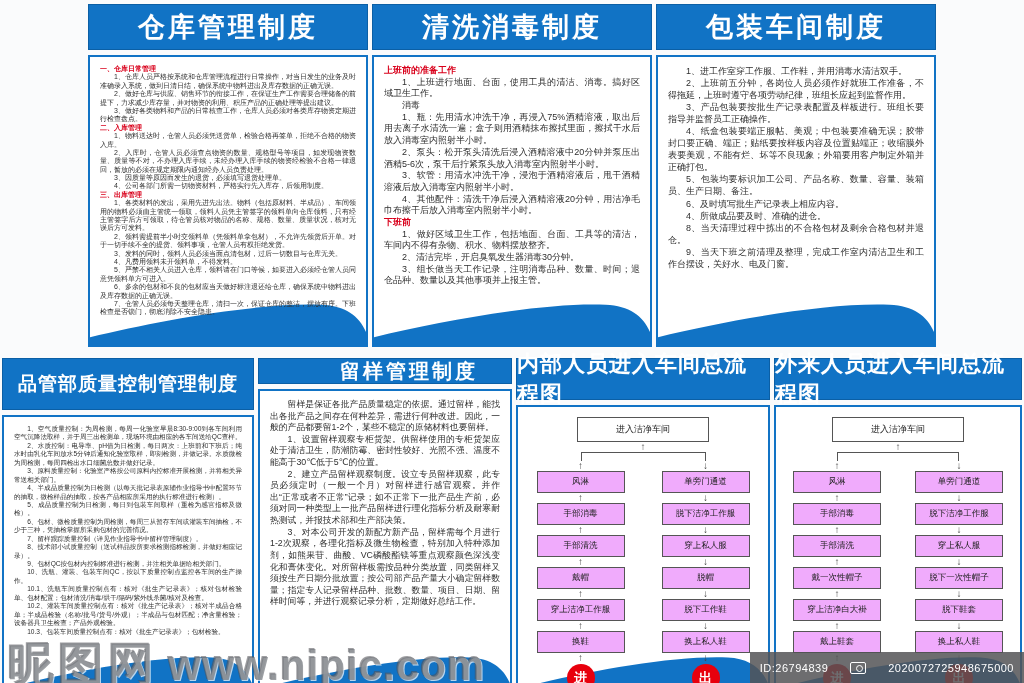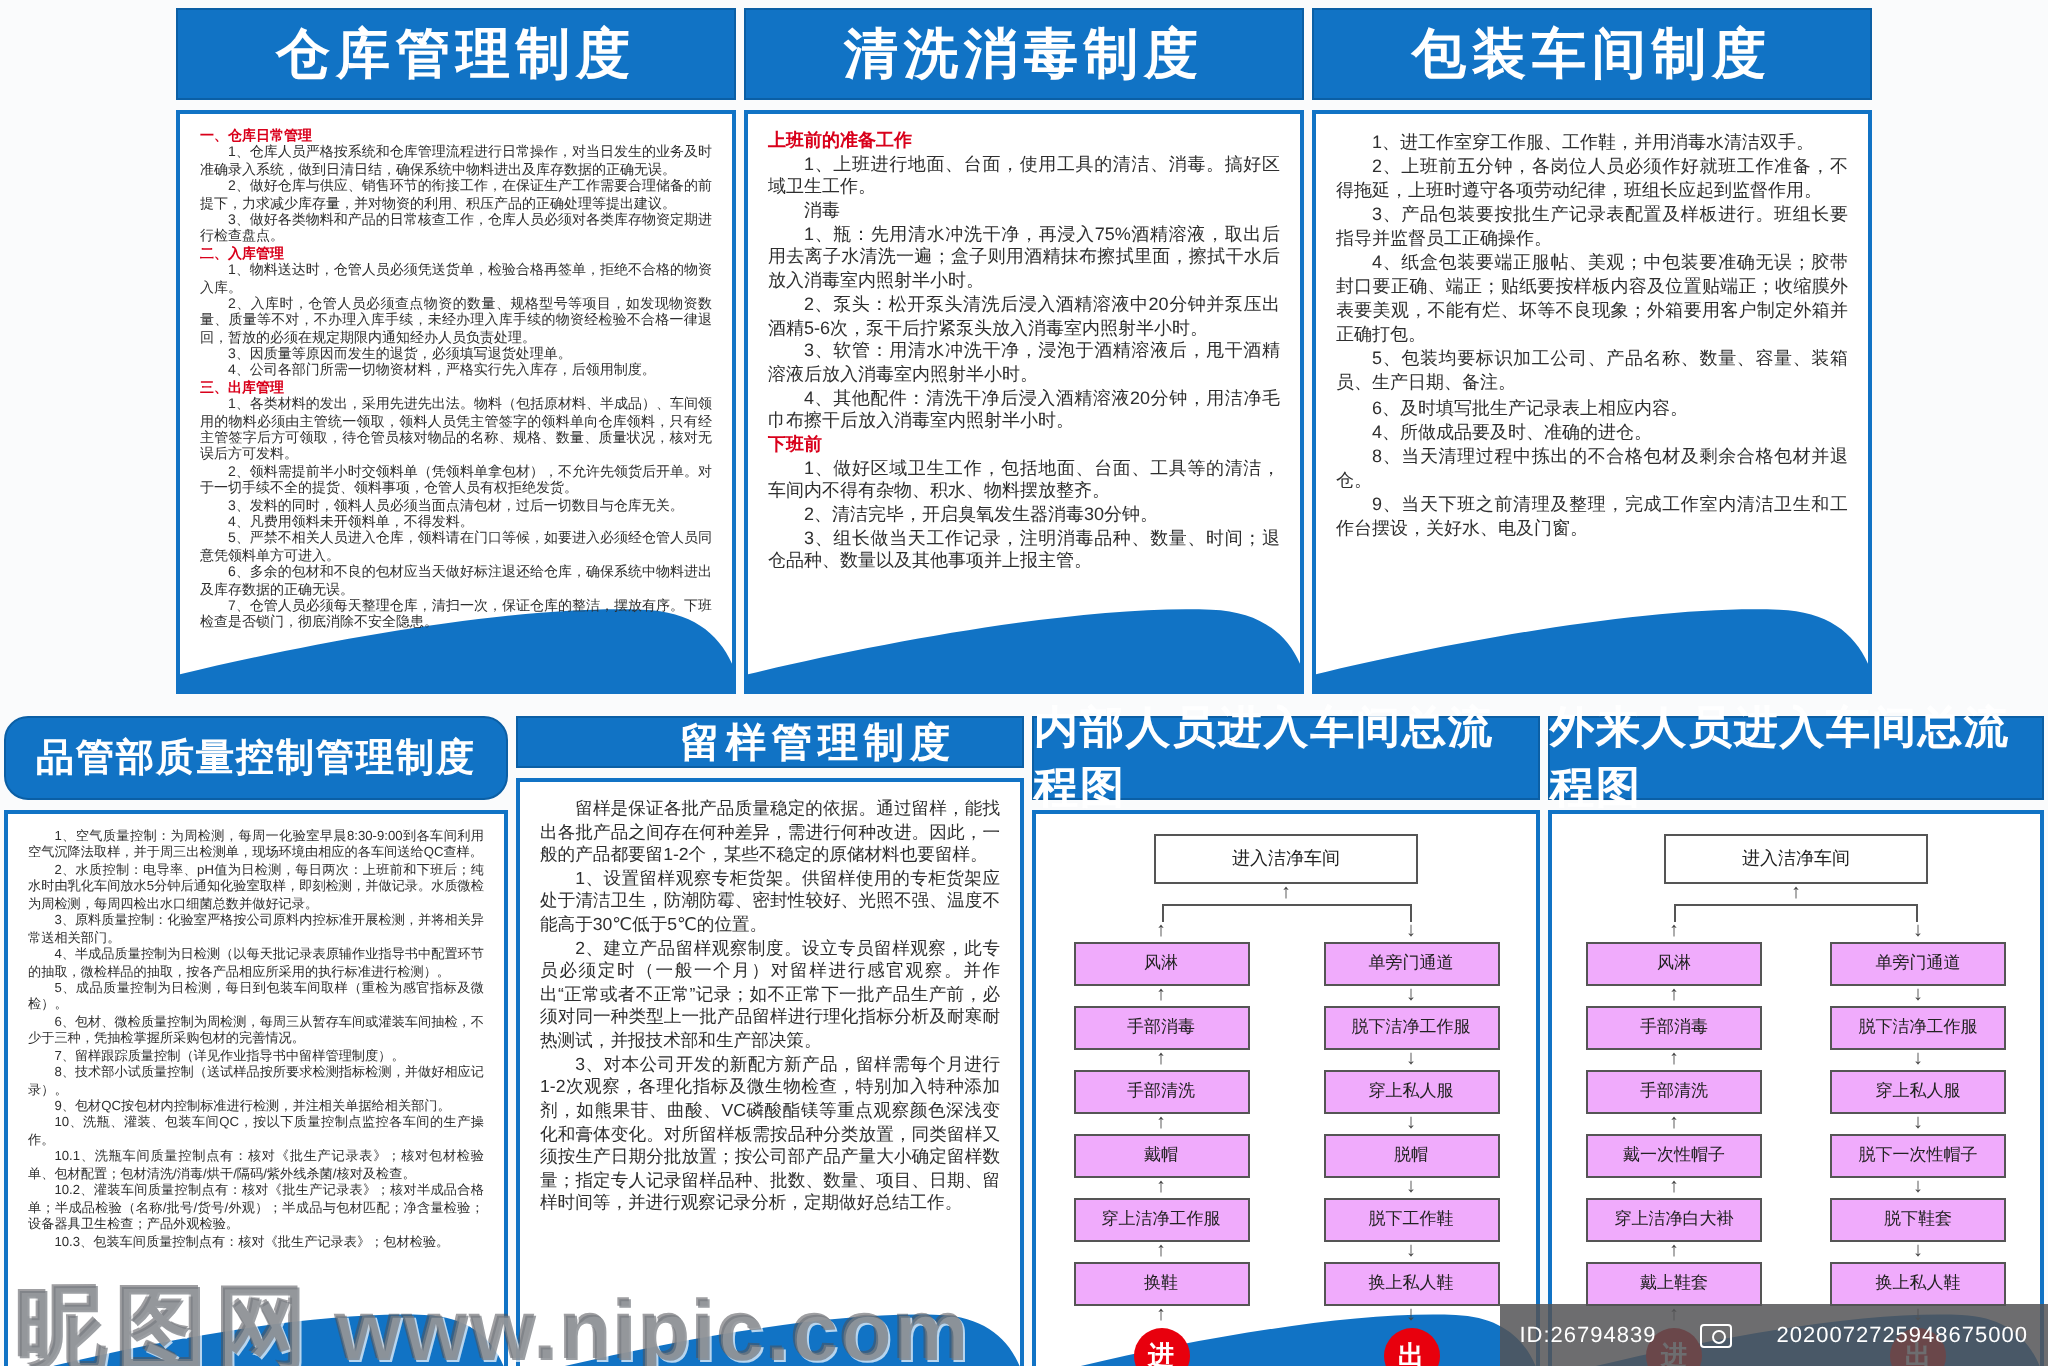--- a/index.html
+++ b/index.html
@@ -15,21 +15,21 @@
     background:#fafbfc;
     font-family:"Liberation Sans","DejaVu Sans",sans-serif;
   }
   .poster{position:absolute;display:flex;flex-direction:column;}
   .tbar{
     background:var(--blue);border:1px solid var(--blue-dark);color:#fff;
     font-weight:700;text-align:left;display:flex;align-items:center;justify-content:center;
     letter-spacing:3px;flex:0 0 auto;
   }
   .p-top .tbar{height:46px;font-size:27px;}
-  .p4 .tbar{height:42px;font-size:19px;letter-spacing:1px;border-radius:12px;}
+  .p4 .tbar{height:52px;font-size:19px;letter-spacing:1px;}
   .p5 .tbar{height:26px;font-size:20px;padding-left:48px;}
   .p-flow .tbar{height:42px;font-size:22px;letter-spacing:1px;font-family:Liberation Mono, monospace;}
   .pbody{
     flex:1;margin-top:5px;border:2px solid var(--blue);background:#fff;
     position:relative;overflow:hidden;
   }
   .txt{position:relative;z-index:1;padding:8px 10px 0 10px;text-align:justify;color:#2e2e2e;}
   .p1 .txt{font-size:7px;line-height:1.2;}
   .p2 .txt{font-size:9px;line-height:1.3;}
   .p3 .txt{font-size:9px;line-height:1.34;}

